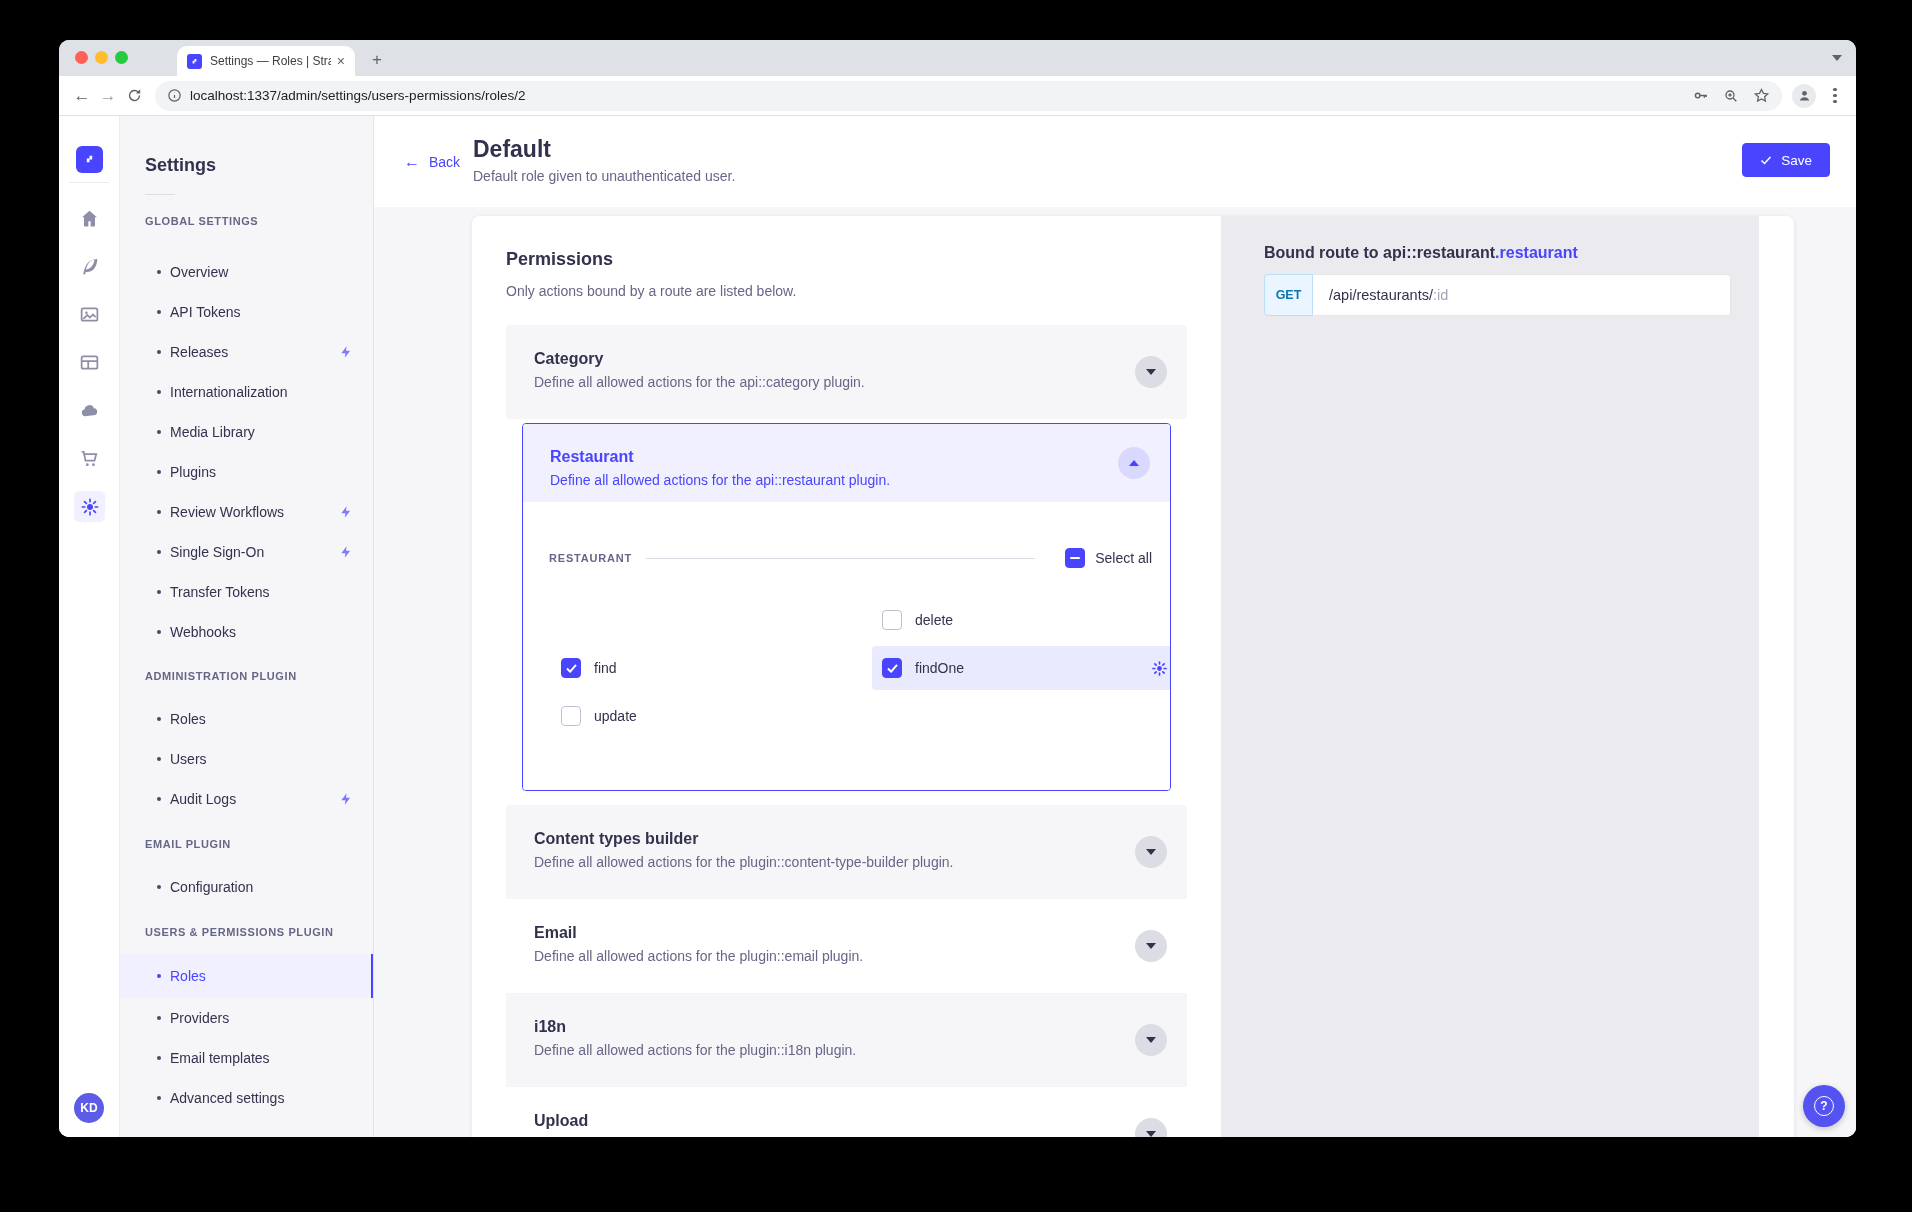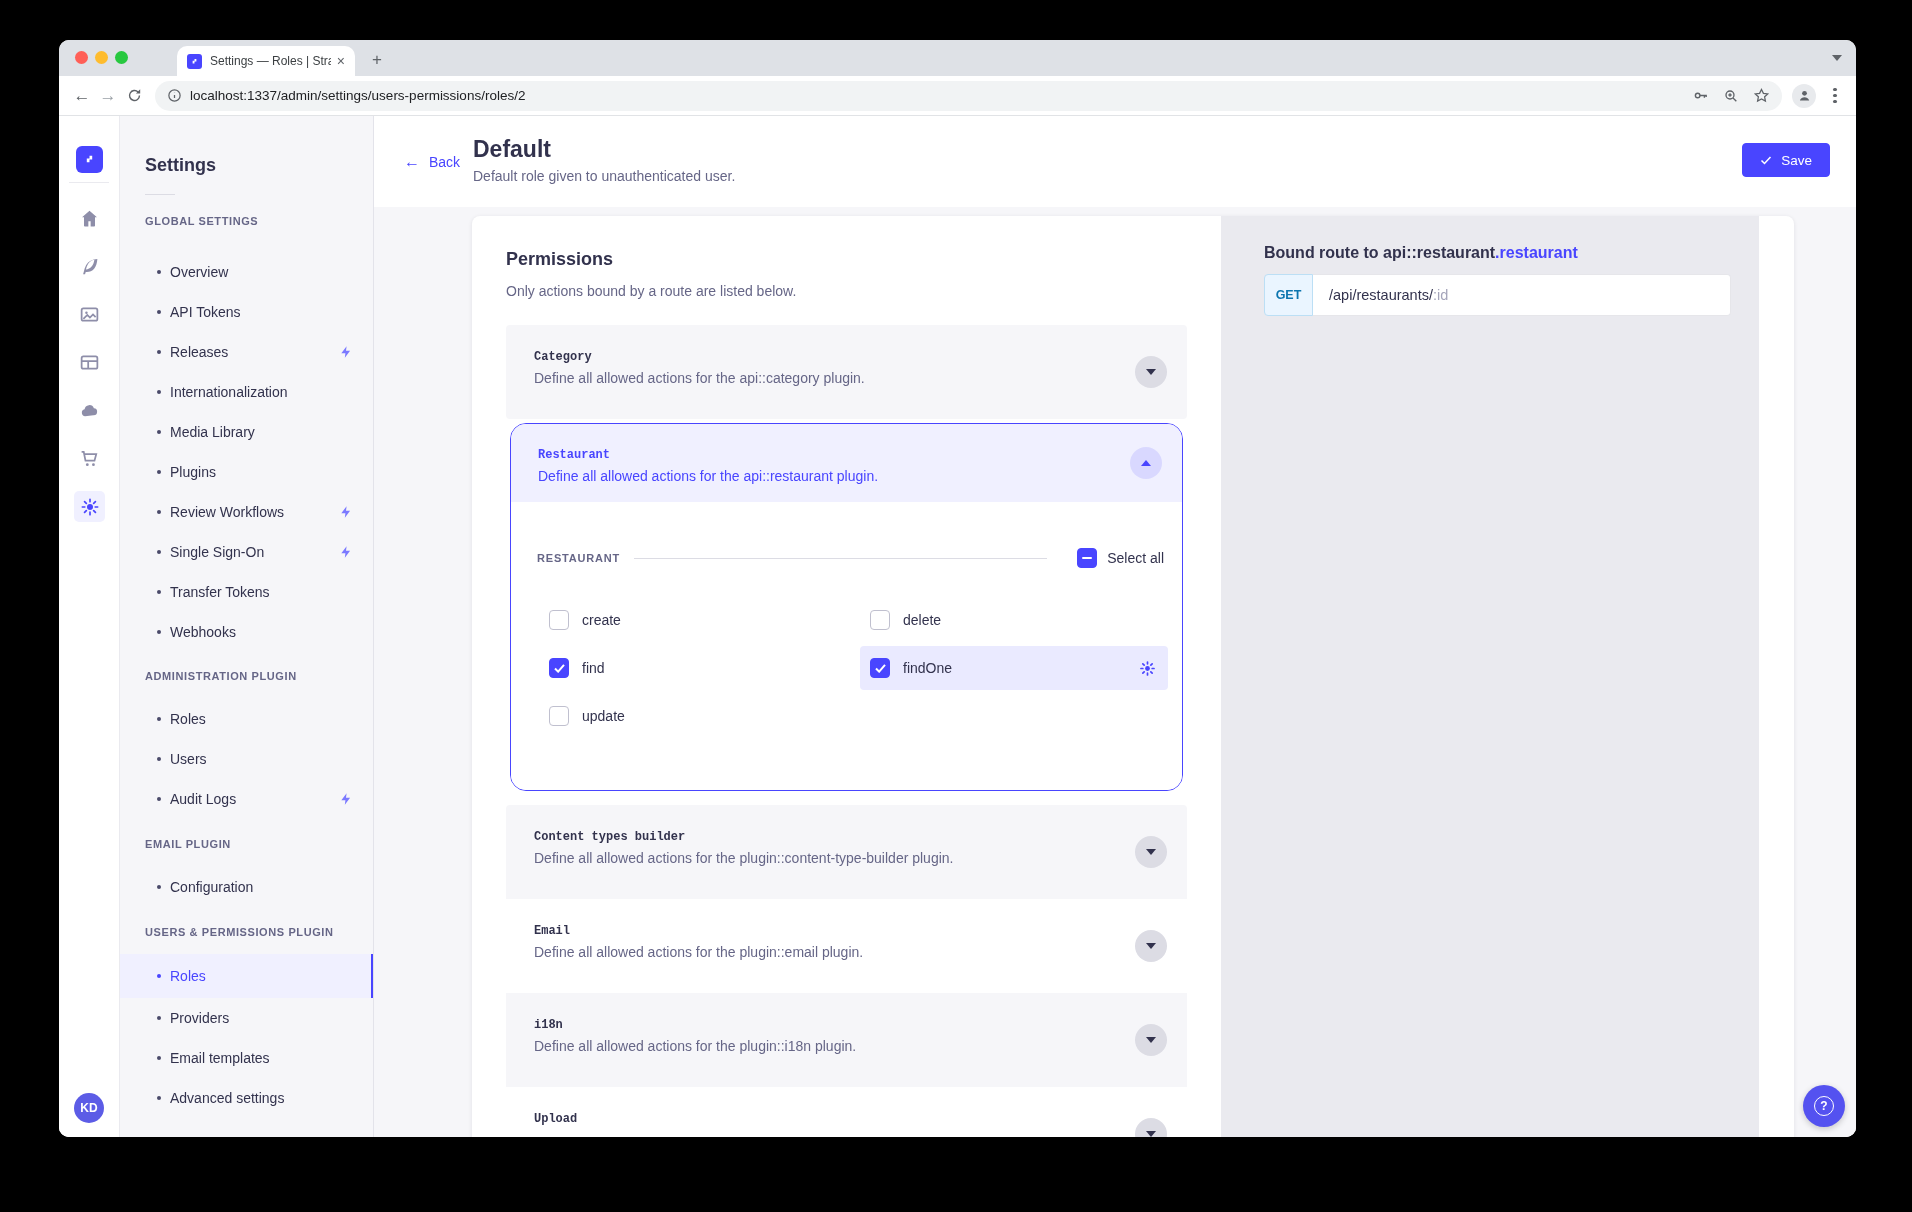--- a/index.html
+++ b/index.html
@@ -56,25 +56,25 @@
   .savebtn { position:absolute; right:26px; top:27px; height:34px; padding:0 17px; background:#4945ff; border:1px solid #4945ff; border-radius:4px; color:#fff; font-size:13.5px; display:flex; align-items:center; gap:9px; }
 
   .content { position:absolute; left:0; right:0; top:91px; bottom:0; overflow:hidden; }
   .container { position:absolute; left:98px; top:9px; width:1322px; bottom:-30px; background:#fff; border-radius:8px 8px 0 0; box-shadow:0 1px 4px rgba(33,33,52,.1); display:flex; }
   .leftcol { width:749px; flex:none; padding:30px 34px; }
   .perm-title { font-size:18px; font-weight:bold; color:#32324d; margin-top:3px; }
   .perm-sub { font-size:14px; color:#666687; margin-top:13px; }
   .acclist { margin-top:26px; }
   .acc { position:relative; height:94px; padding:25px 0 0 28px; }
   .acc.gray { background:#f6f6f9; } .acc.white { background:#fff; }
-  .acc-t { font-size:12px; font-weight:bold; color:#32324d;font-family:Liberation Mono, monospace; }
+  .acc-t { font-size:16px; font-weight:bold; color:#32324d; }
   .acc-d { font-size:14px; color:#666687; margin-top:6px; }
   .chev { position:absolute; right:20px; top:31px; width:32px; height:32px; border-radius:50%; background:#dcdce4; display:flex; align-items:center; justify-content:center; }
   .chev i { width:0; height:0; border-left:5.5px solid transparent; border-right:5.5px solid transparent; border-top:6px solid #32324d; }
-  .rest { margin:4px 4px 14px; border:1px solid #4945ff; border-radius:16px; overflow:hidden; }
+  .rest { margin:4px 16px 14px; border:1px solid #4945ff; border-radius:4px; overflow:hidden; }
   .rest-head { position:relative; height:78px; background:#f0f0ff; padding:24px 0 0 27px; }
   .rest-head .acc-t, .rest-head .acc-d { color:#4945ff; }
   .chev.purple { background:#d9d8ff; top:23px; }
   .chev.purple i { border-top:none; border-bottom:6px solid #4945ff; }
   .rest-body { position:relative; height:288px; background:#fff; }
   .grouprow { position:absolute; left:26px; right:18px; top:46px; display:flex; align-items:center; }
   .grouplabel { font-size:11px; font-weight:bold; letter-spacing:.8px; color:#666687; flex:none; }
   .groupline { flex:1; height:1px; background:#dcdce4; margin:0 30px 0 14px; }
   .selectall { display:flex; align-items:center; gap:10px; flex:none; font-size:14px; color:#32324d; }
   .cb { width:20px; height:20px; border-radius:4px; border:1px solid #c0c0cf; background:#fff; flex:none; display:flex; align-items:center; justify-content:center; }
@@ -370,24 +370,20 @@
                     <span class="grouplabel">RESTAURANT</span>
                     <span class="groupline"></span>
                     <span class="selectall">
                       <span class="cb ind">
                           <b></b>
                         </span>
                       <span>Select all</span>
                     </span>
                   </div>
 
-                  <div class="cell" style="left:28px; top:96px; width:300px">
-                    <span class="cb"></span>
-                    <span>create</span>
-                  </div>
                   <div class="cell" style="left:349px; top:96px; width:308px">
                     <span class="cb"></span>
                     <span>delete</span>
                   </div>
                   <div class="cell" style="left:28px; top:144px; width:300px">
                     <span class="cb on">
                         <svg width="11" height="9" viewBox="0 0 12 10">
                           <path d="M1 5l3.5 3.5L11 1" stroke="#fff" stroke-width="2.2" fill="none"></path>
                         </svg>
                       </span>

